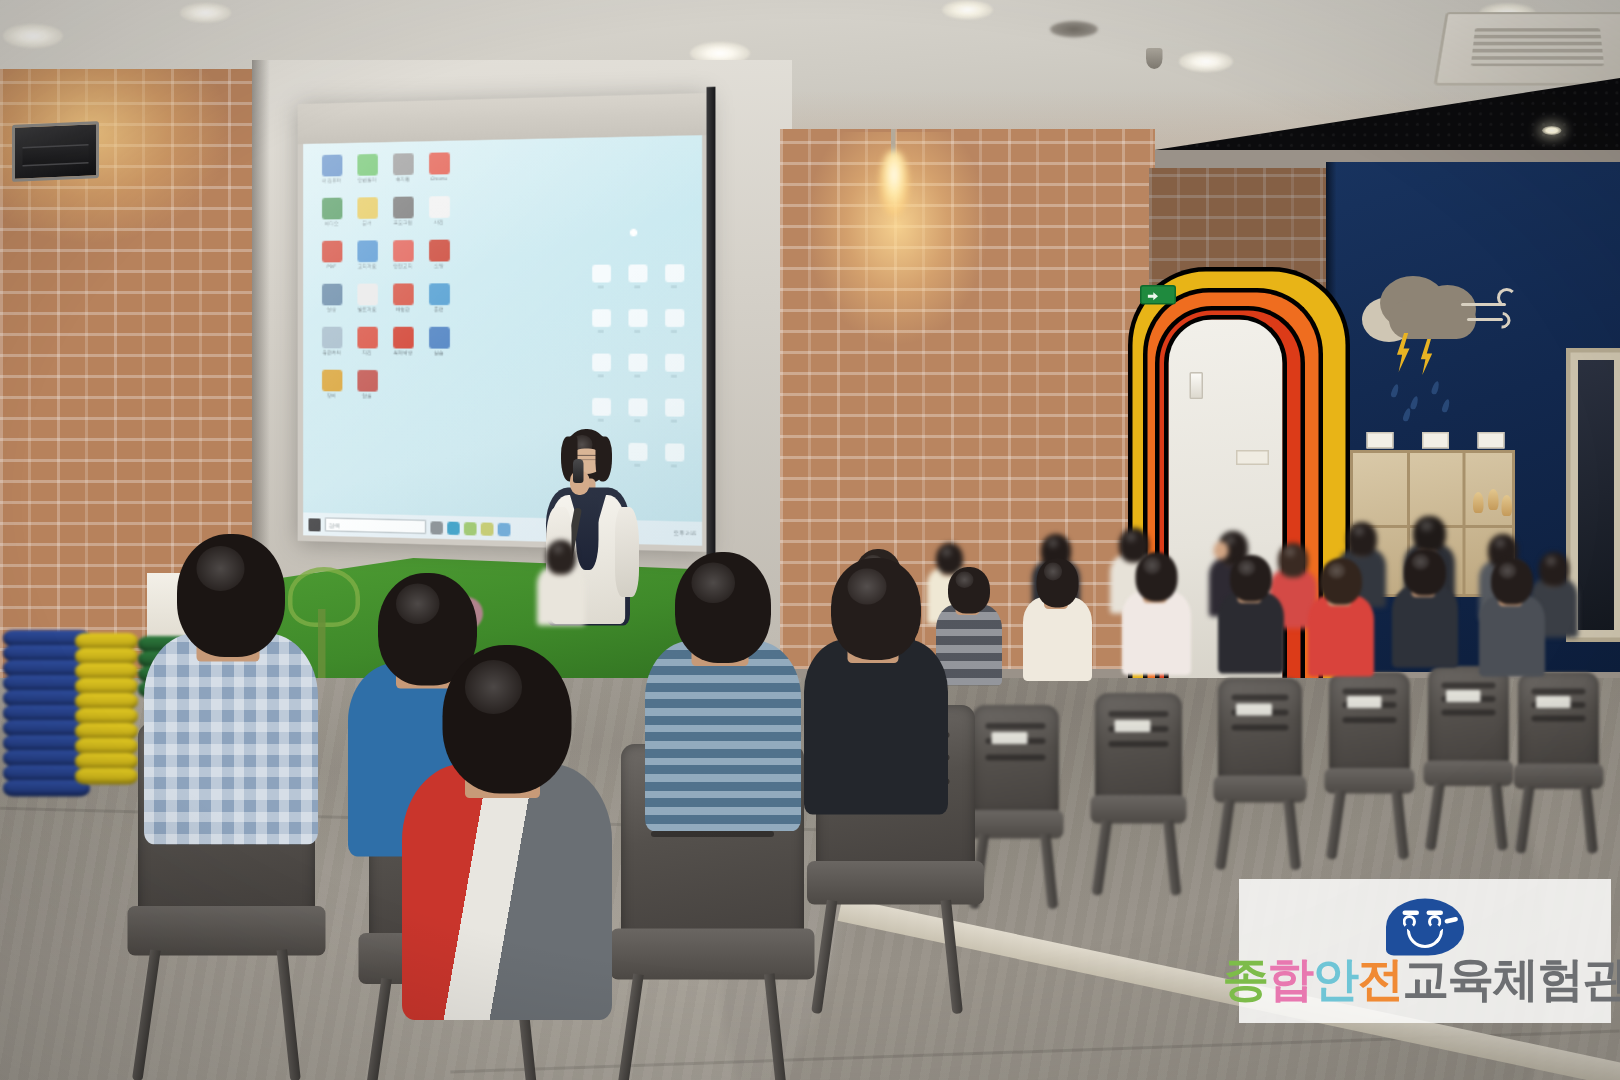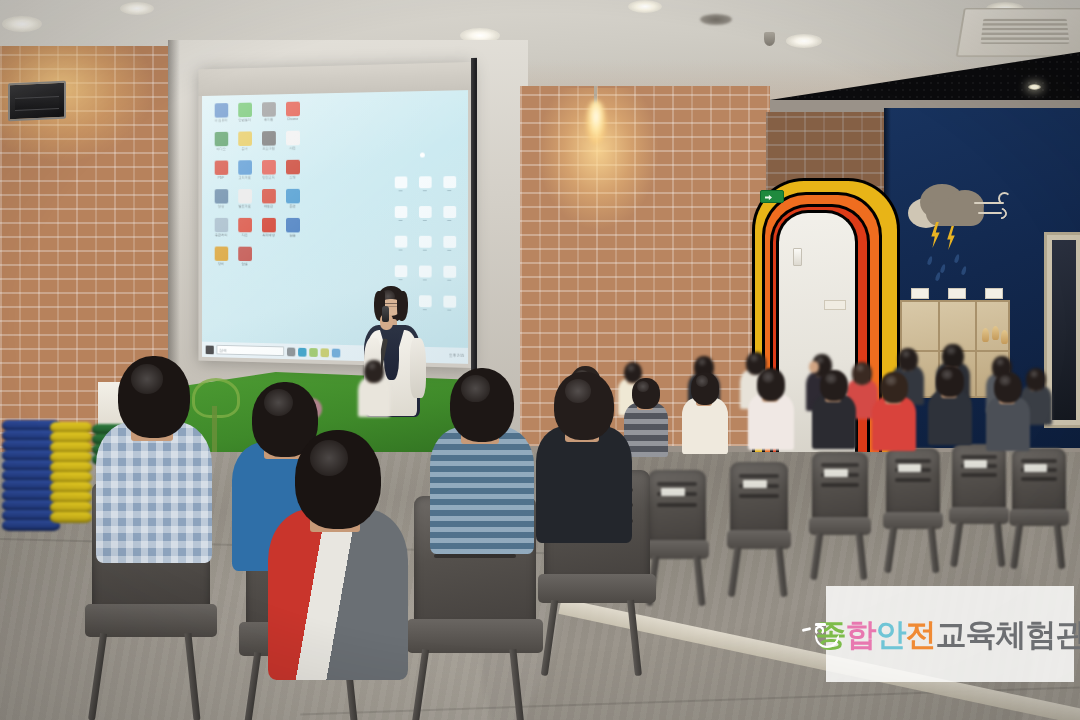--- a/index.html
+++ b/index.html
@@ -418,21 +418,21 @@
     position:absolute; inset:0; pointer-events:none;
     background: radial-gradient(ellipse 88% 80% at 50% 46%, rgba(0,0,0,0) 55%, rgba(0,0,0,.28) 100%);
   }
   .blur-soft { filter: blur(1.1px); }
   .blur-mid  { filter: blur(1.8px); }
 
   
   .logo-box {
     position: absolute; left: 826px; top: 586px; width: 248px; height: 96px;
     background: rgba(252,252,250,0.86);
-    display: flex; flex-direction: row; align-items: center; justify-content: center;
+    display: flex; flex-direction: column; align-items: center; justify-content: center;
     gap: 1px;
   }
   .logo-mark {
     width: 52px; height: 38px;
     position: relative;
   }
   .logo-face {
     position: absolute; inset: 0;
     background: #1e4e9c;
     border-radius: 50% 50% 46% 10%;

